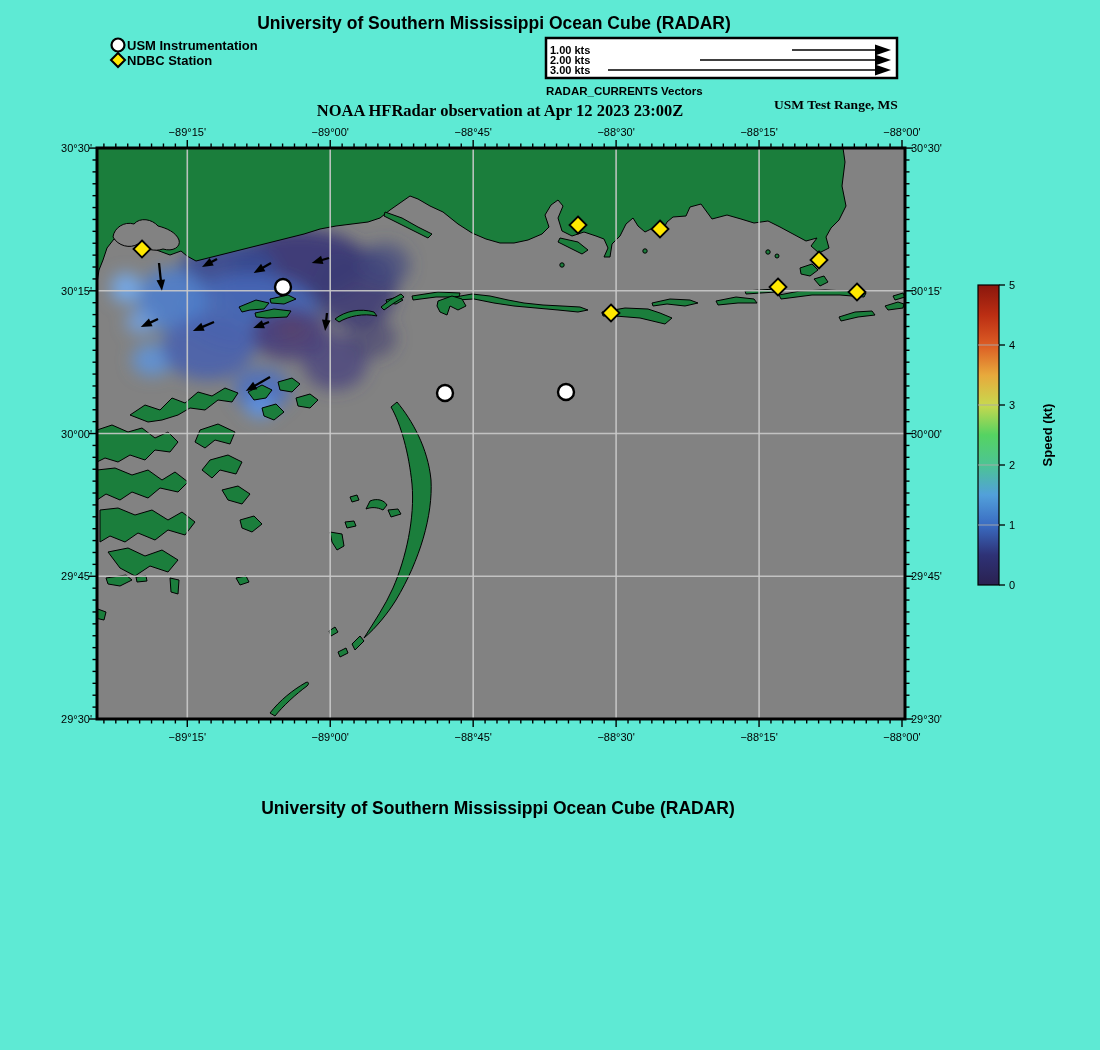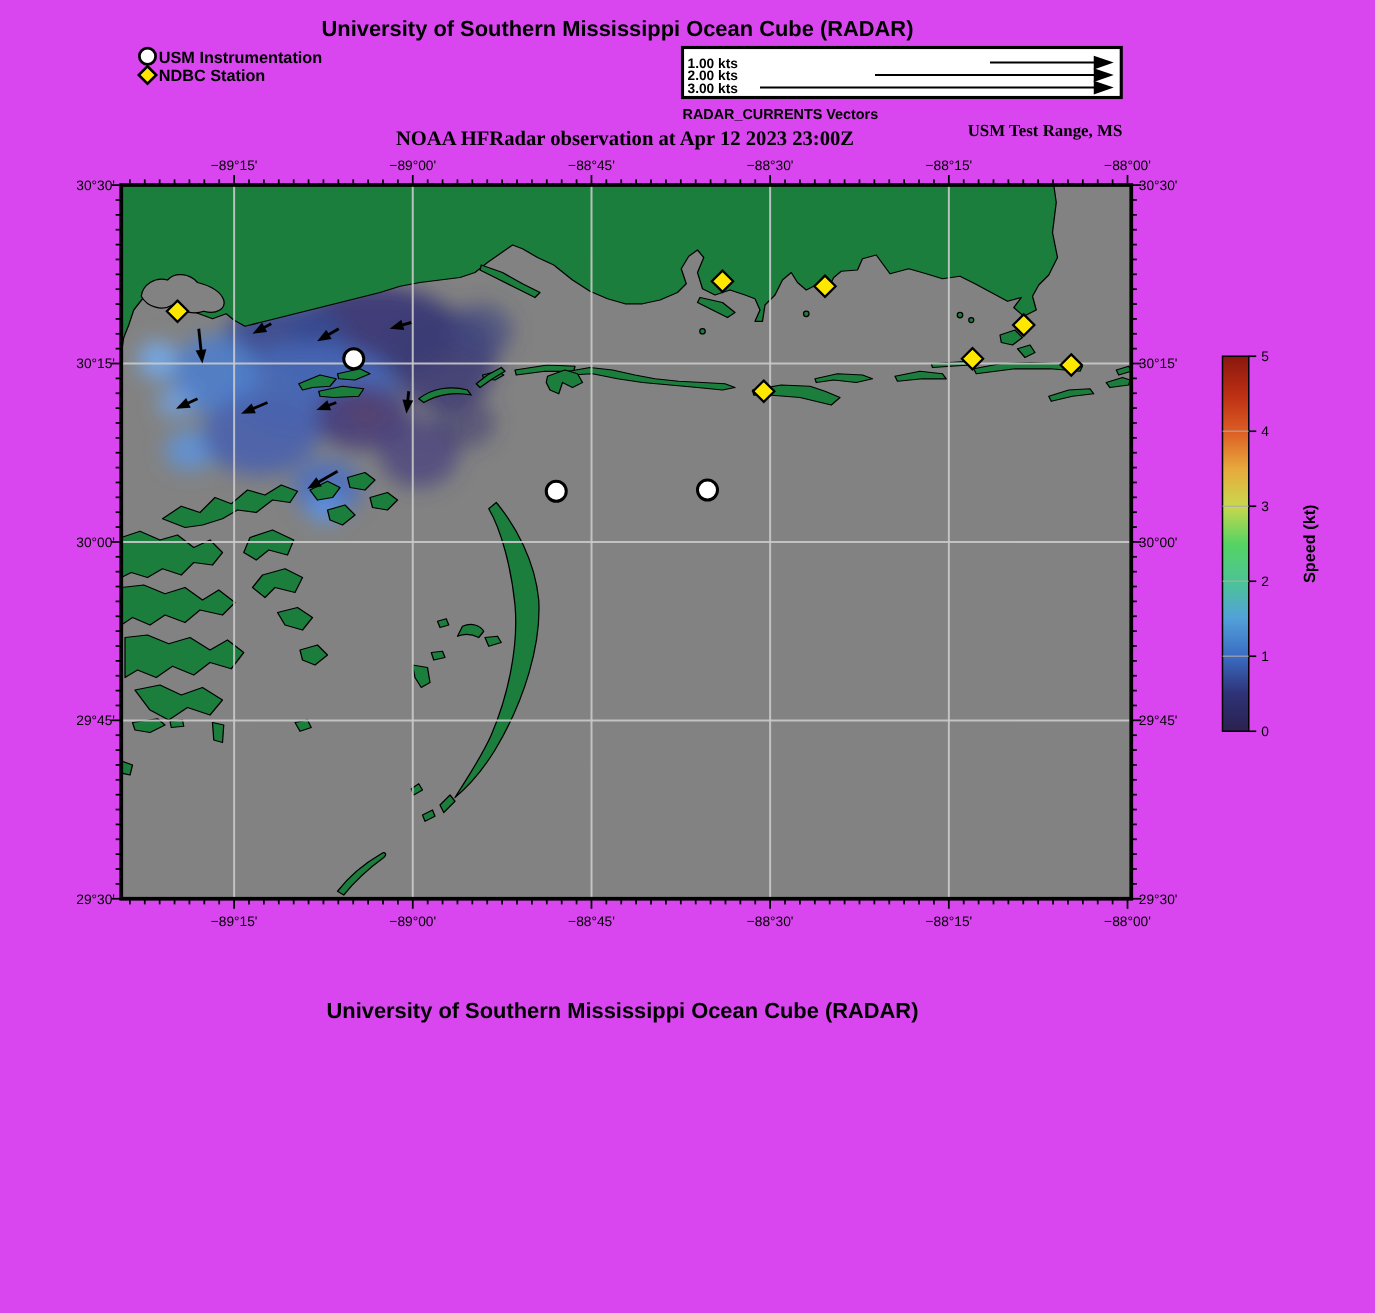--- a/index.html
+++ b/index.html
@@ -1,16 +1,16 @@
 <!DOCTYPE html>
 <html><head>
 <meta charset="utf-8">
 <style>
   html,body{margin:0;padding:0;background:#ffffff;}
-  #figure{position:relative;width:1100px;height:1050px;background:#d946ef;overflow:hidden;
+  #figure{position:relative;width:1100px;height:1050px;background:#5eead4;overflow:hidden;
           font-family:"Liberation Sans",sans-serif;}
   svg text{fill:#000;}
   .title    {font:bold 17.5px "Liberation Sans",sans-serif;}
   .subtitle {font:bold 16.5px "Liberation Serif",serif;}
   .range    {font:bold 13.5px "Liberation Serif",serif;}
   .leg      {font:bold 13px   "Liberation Sans",sans-serif;}
   .scl      {font:bold 11px   "Liberation Sans",sans-serif;}
   .cap      {font:bold 11.5px "Liberation Sans",sans-serif;}
   .tick     {font:11px "Liberation Sans",sans-serif;}
   .cbl      {font:bold 13px "Liberation Sans",sans-serif;}

